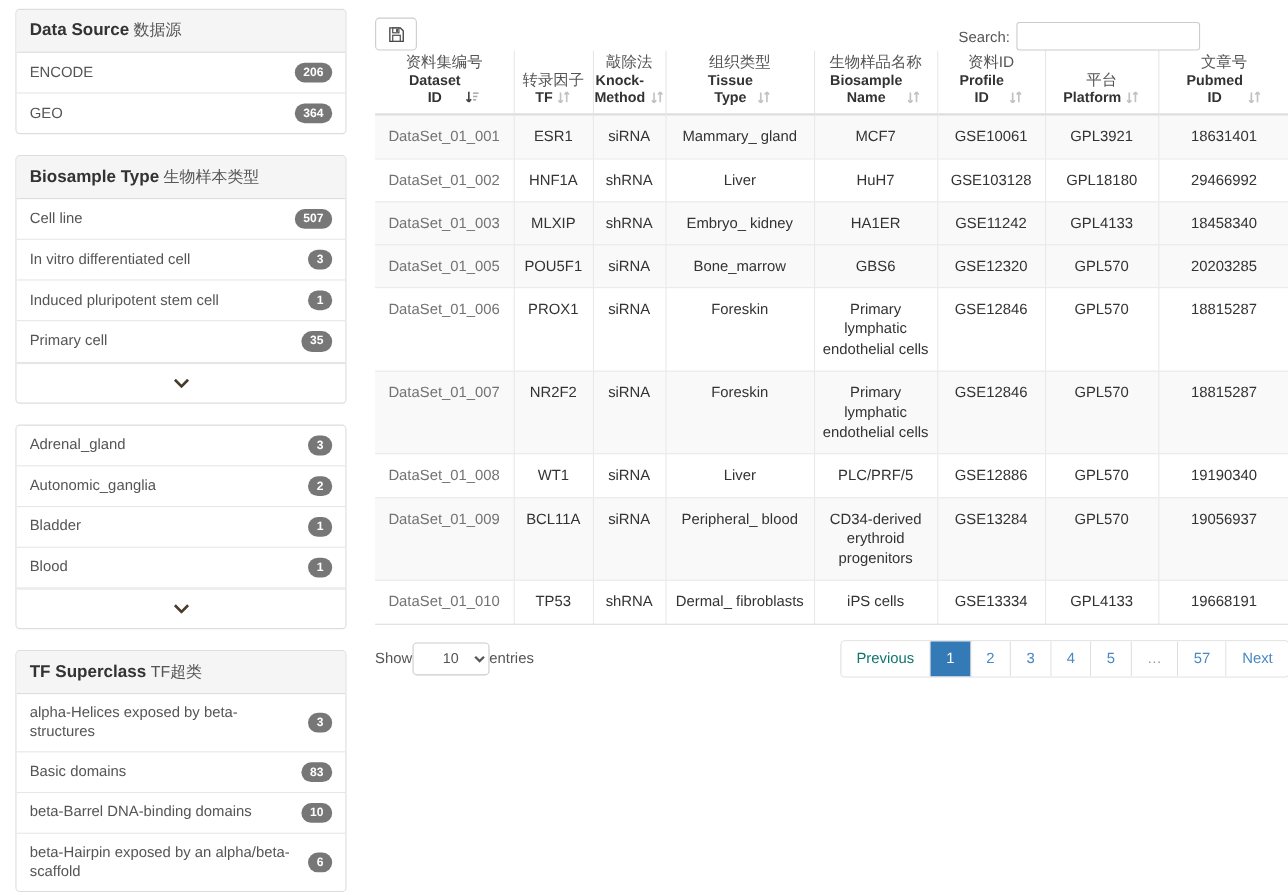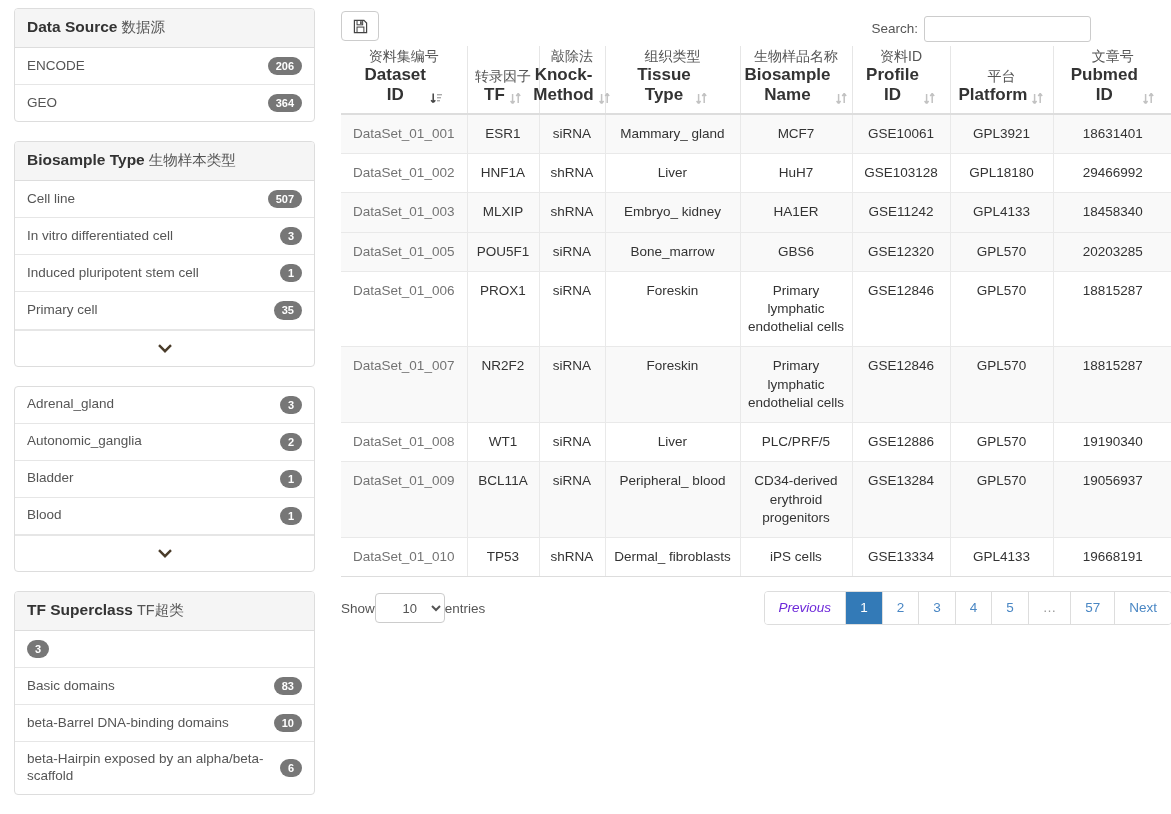--- a/index.html
+++ b/index.html
@@ -79,21 +79,21 @@
   }
 
   
   .main {
     flex: 1 1 auto;
     padding: 6px 0 0 26px;
     position: relative;
   }
   .toolbar {
     display: flex;
-    align-items: center;
+    align-items: flex-end;
     justify-content: space-between;
     height: 40px;
   }
   .save-btn {
     width: 38px; height: 30px;
     border: 1px solid #cccccc;
     border-radius: 4px;
     background: #ffffff;
     display: flex; align-items: center; justify-content: center;
     cursor: pointer;
@@ -133,21 +133,21 @@
     font-weight: normal;
     font-size: 14px;
     color: #555555;
     line-height: 1.15;
     margin-bottom: 1px;
     white-space: nowrap;
   }
   .th-en {
     display: inline-block;
     font-weight: bold;
-    font-size: 17px;
+    font-size: 13px;
     color: #333333;
     line-height: 1.2;
   }
   .th-row { display: flex; align-items: flex-end; justify-content: center; gap: 4px; }
   .sort-ic { flex: 0 0 auto; margin-bottom: 1px; }
 
   table.dt td {
     border-right: 1px solid #e9e9e9;
     border-bottom: 1px solid #e9e9e9;
     padding: 10px 6px;
@@ -187,21 +187,21 @@
     padding: 8px 14px;
     font-size: 13.5px;
     color: #4a87c4;
     background: #ffffff;
     border-right: 1px solid #dddddd;
     cursor: pointer;
     line-height: 1.2;
     white-space: nowrap;
   }
   .pg:last-child { border-right: none; }
-  .pg.disabled { color: #6d28d9; cursor: default; font-style: italic; }
+  .pg.disabled { color: #0f766e; cursor: default; }
   .pg.active { background: #337ab7; color: #ffffff; }
   .pg.ellipsis { color: #999999; cursor: default; }
 </style>
 </head>
 <body>
 
 <div class="page">
 
   <div class="sidebar" id="sidebar">
       <div class="panel">
@@ -258,20 +258,21 @@
         </div>
         <div class="facet-more">
           <svg class="chev" viewBox="0 0 14 9">
             <path d="M1 1.2 L7 7.2 L13 1.2" fill="none" stroke="#4a3c2a" stroke-width="2.4" stroke-linejoin="miter"></path>
           </svg>
         </div>
       </div>
       <div class="panel">
         <div class="panel-head"><span class="en">TF Superclass</span><span class="zh">TF超类</span></div>
         <div class="facet">
+          <span class="facet-label">alpha-Helices exposed by beta-structures</span>
           <span class="badge">3</span>
         </div>
         <div class="facet">
           <span class="facet-label">Basic domains</span>
           <span class="badge">83</span>
         </div>
         <div class="facet">
           <span class="facet-label">beta-Barrel DNA-binding domains</span>
           <span class="badge">10</span>
         </div>

